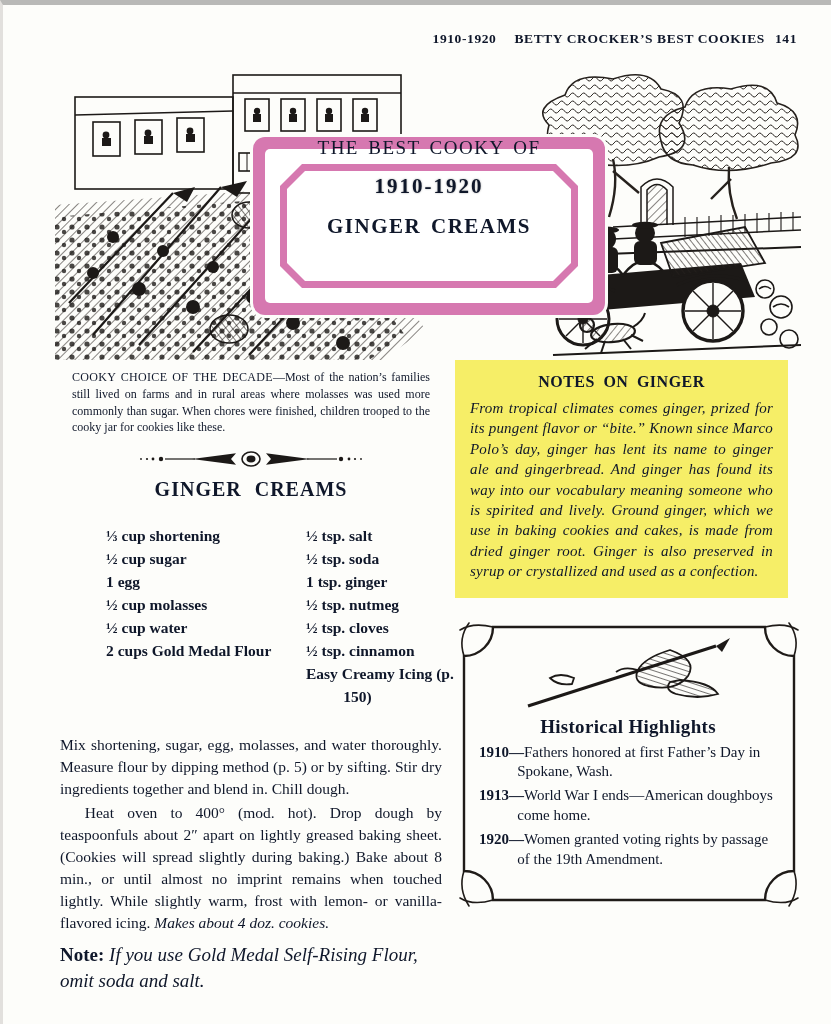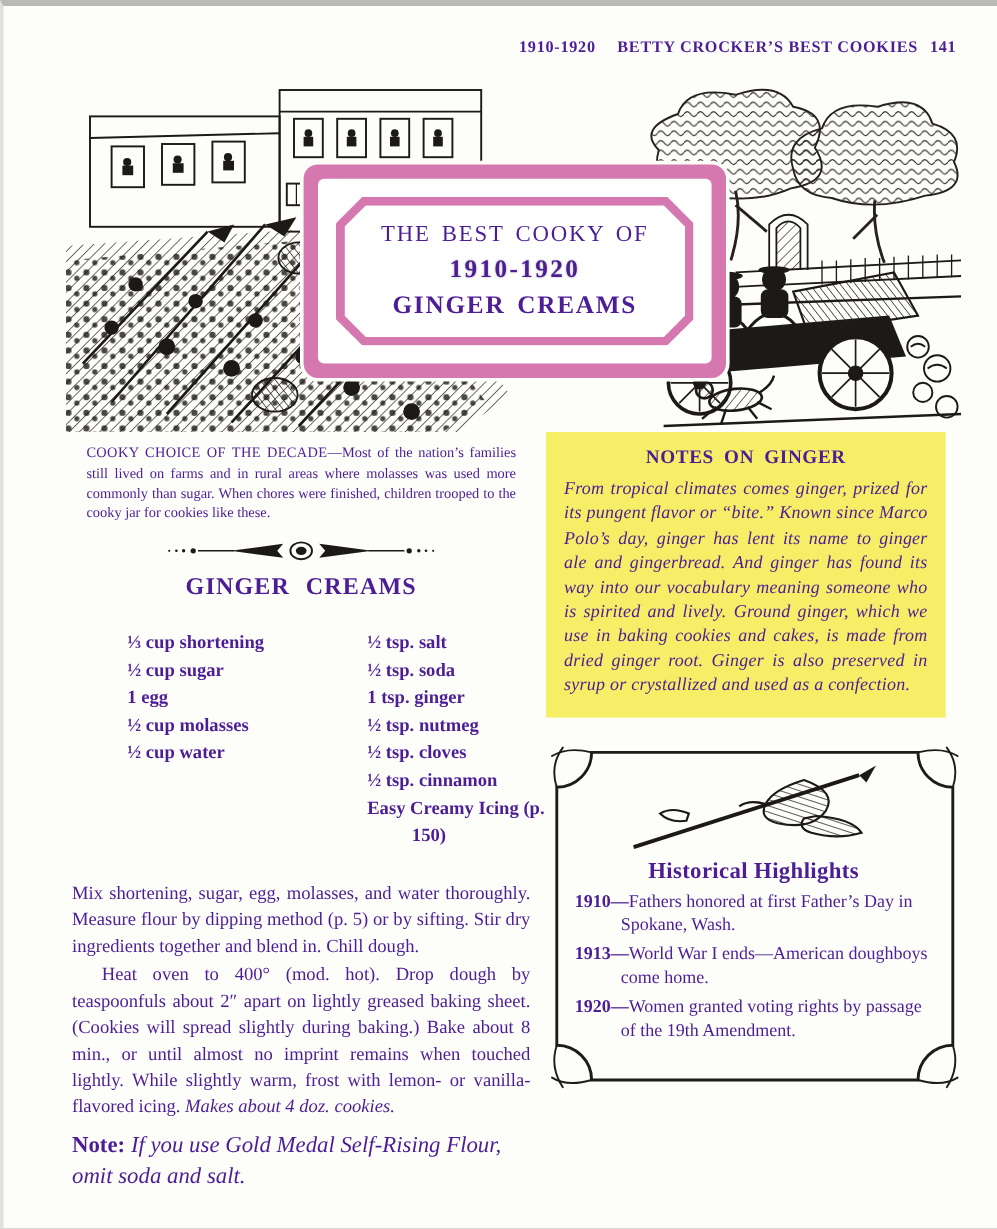--- a/index.html
+++ b/index.html
@@ -4,21 +4,21 @@
 <style>
   html,body{margin:0;padding:0;background:#9a9a98;}
   .page{
     position:relative;
     width:831px;height:1024px;
     background:#fdfdfa;
     border-top:5px solid #b9b9b7;
     border-left:3px solid #e2e0dd;
     box-sizing:border-box;
     font-family:"Liberation Serif","DejaVu Serif",serif;
-    color:#4c1d95;
+    color:#0f172a;
     overflow:hidden;
   }
   
   .runhead{
     position:absolute;top:26px;right:34px;
     font-size:13.5px;font-weight:bold;letter-spacing:.6px;
     white-space:nowrap;
   }
   .runhead .era{margin-right:18px;}
   .runhead .pg{margin-left:10px;}
@@ -30,21 +30,21 @@
     background:#d678b0;border-radius:12px;z-index:2;
     box-shadow:0 0 0 3px #fdfdfa;
   }
   .sign .w1{position:absolute;inset:12px;background:#ffffff;border-radius:5px;}
   .sign .p2{position:absolute;inset:27px;background:#d678b0;
     clip-path:polygon(22px 0,calc(100% - 22px) 0,100% 22px,100% calc(100% - 22px),calc(100% - 22px) 100%,22px 100%,0 calc(100% - 22px),0 22px);}
   .sign .w2{position:absolute;inset:34px;background:#ffffff;
     clip-path:polygon(18px 0,calc(100% - 18px) 0,100% 18px,100% calc(100% - 18px),calc(100% - 18px) 100%,18px 100%,0 calc(100% - 18px),0 18px);}
   .sign .txt{
     position:absolute;inset:0;display:flex;flex-direction:column;
-    align-items:center;justify-content:center;gap:5px;text-align:center;
+    align-items:center;gap:15px;text-align:center;
   }
   .sign .l1{font-size:19px;letter-spacing:1.5px;word-spacing:3px;}
   .sign .l2{font-size:21px;font-weight:bold;letter-spacing:2px;text-shadow:0 0 2px rgba(60,60,60,.45);}
   .sign .l3{font-size:21px;font-weight:bold;letter-spacing:1.5px;word-spacing:3px;}
   
   .cols{position:absolute;left:57px;top:352px;width:743px;display:flex;gap:13px;}
   .colL{width:382px;flex:none;}
   .colR{width:348px;flex:none;}
   
   .intro{font-size:12px;line-height:1.40;text-align:justify;margin:12px;}
@@ -328,20 +328,21 @@
 
       <h2 class="rtitle">GINGER CREAMS</h2>
 
       <div class="ingr">
         <ul class="c1">
           <li>⅓ cup shortening</li>
           <li>½ cup sugar</li>
           <li>1 egg</li>
           <li>½ cup molasses</li>
           <li>½ cup water</li>
+          <li>2 cups Gold Medal Flour</li>
         </ul>
         <ul class="c2">
           <li>½ tsp. salt</li>
           <li>½ tsp. soda</li>
           <li>1 tsp. ginger</li>
           <li>½ tsp. nutmeg</li>
           <li>½ tsp. cloves</li>
           <li>½ tsp. cinnamon</li>
           <li>Easy Creamy Icing (p. 150)</li>
         </ul>

